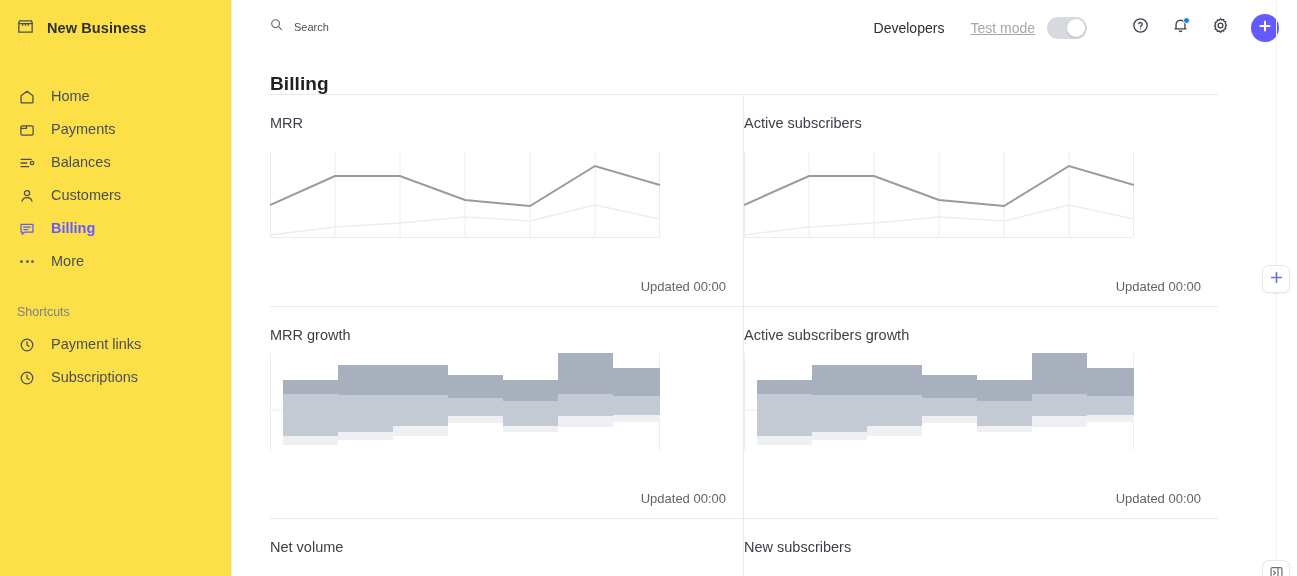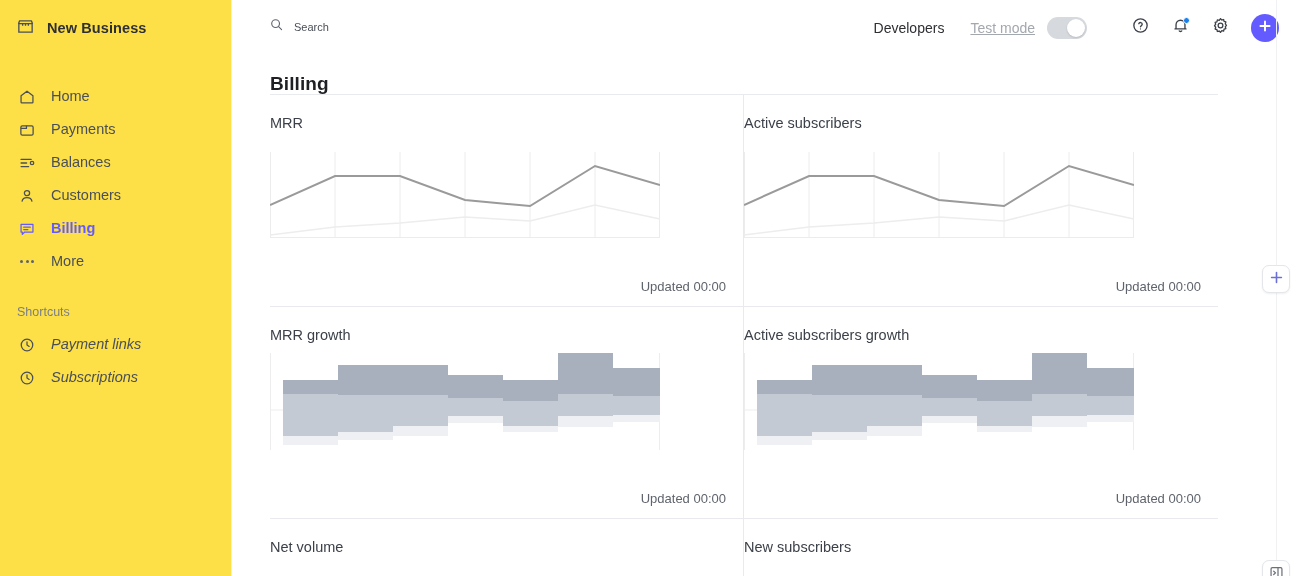--- a/index.html
+++ b/index.html
@@ -38,21 +38,21 @@
   }
   .nav-item .ico { width: 20px; height: 20px; display: flex; align-items: center; justify-content: center; flex: 0 0 20px; }
   .nav-item.active { color: #635bff; font-weight: bold; }
   .nav-item.active .ico svg { stroke: #635bff; }
   .nav-label { line-height: 1; }
 
   .shortcuts-head {
     position: absolute; left: 17px; top: 305px;
     font-size: 12.5px; color: #7a7f87;
   }
-  .shortcuts { position: absolute; left: 0; top: 328px; width: 232px; font-style: italic; }
+  .shortcuts { position: absolute; left: 0; top: 328px; width: 232px; }
 
   .dots { display: flex; gap: 2.5px; align-items: center; }
   .dots i { width: 3px; height: 3px; border-radius: 50%; background: #5f636b; display: block; }
 
   
   #header {
     position: absolute; left: 232px; top: 0; right: 0; height: 55px;
     background: #ffffff;
   }
   .search {

